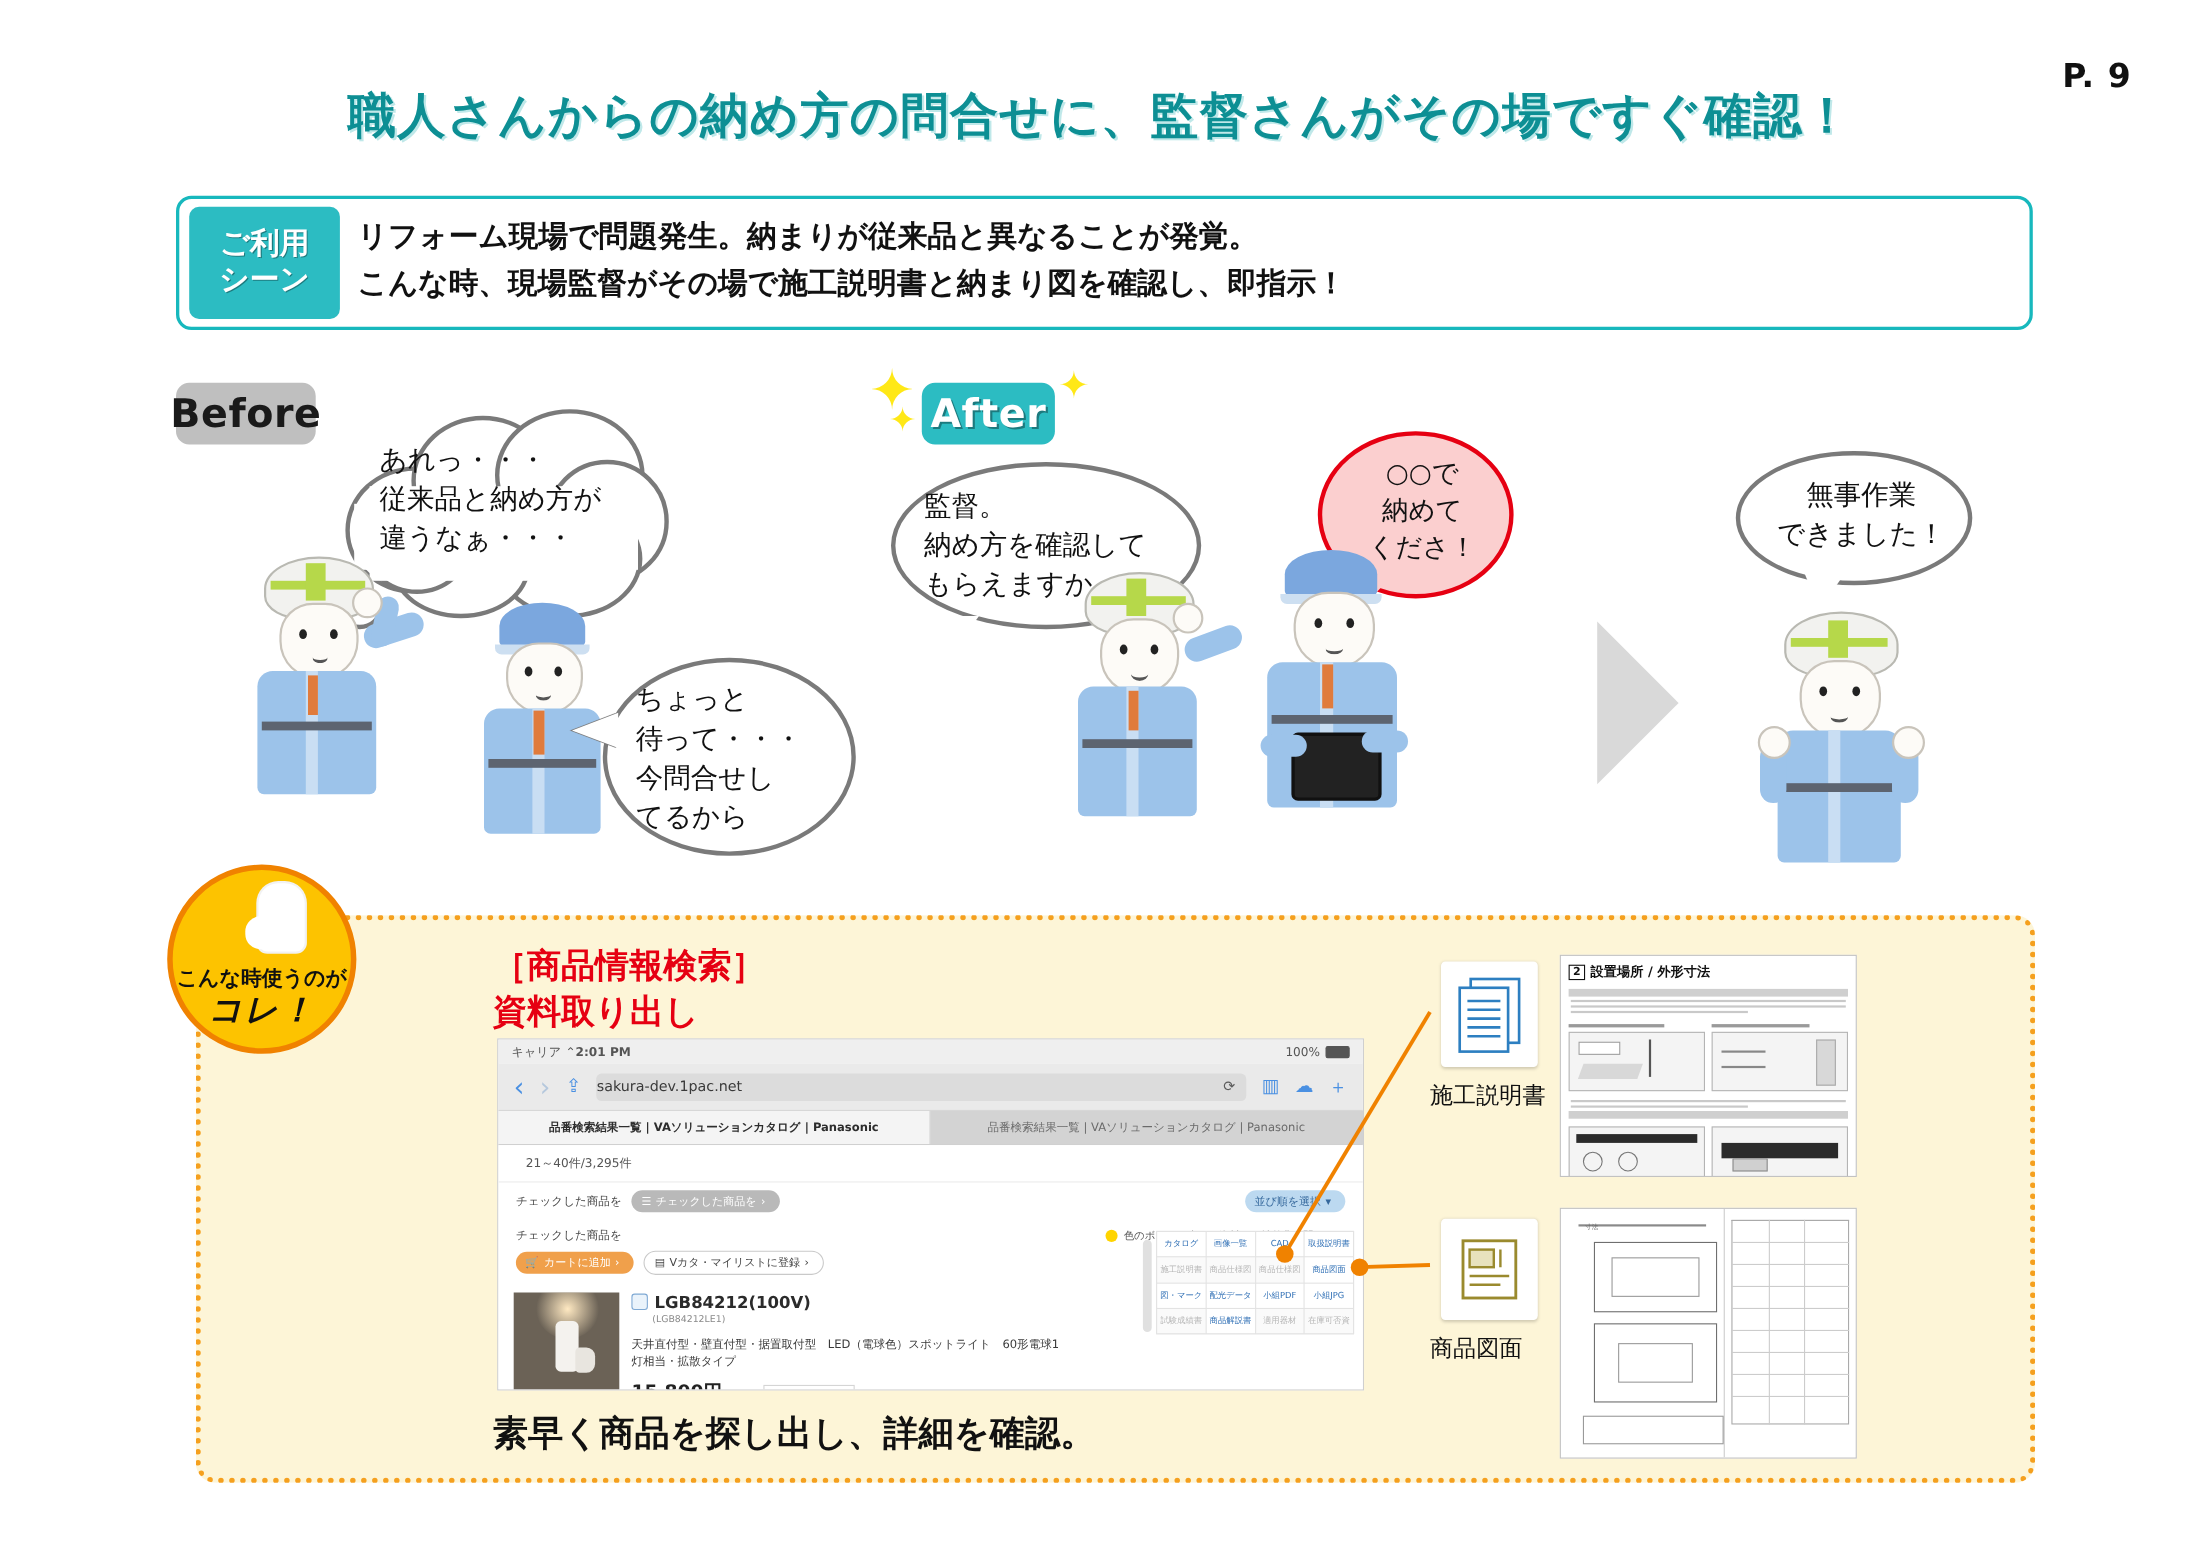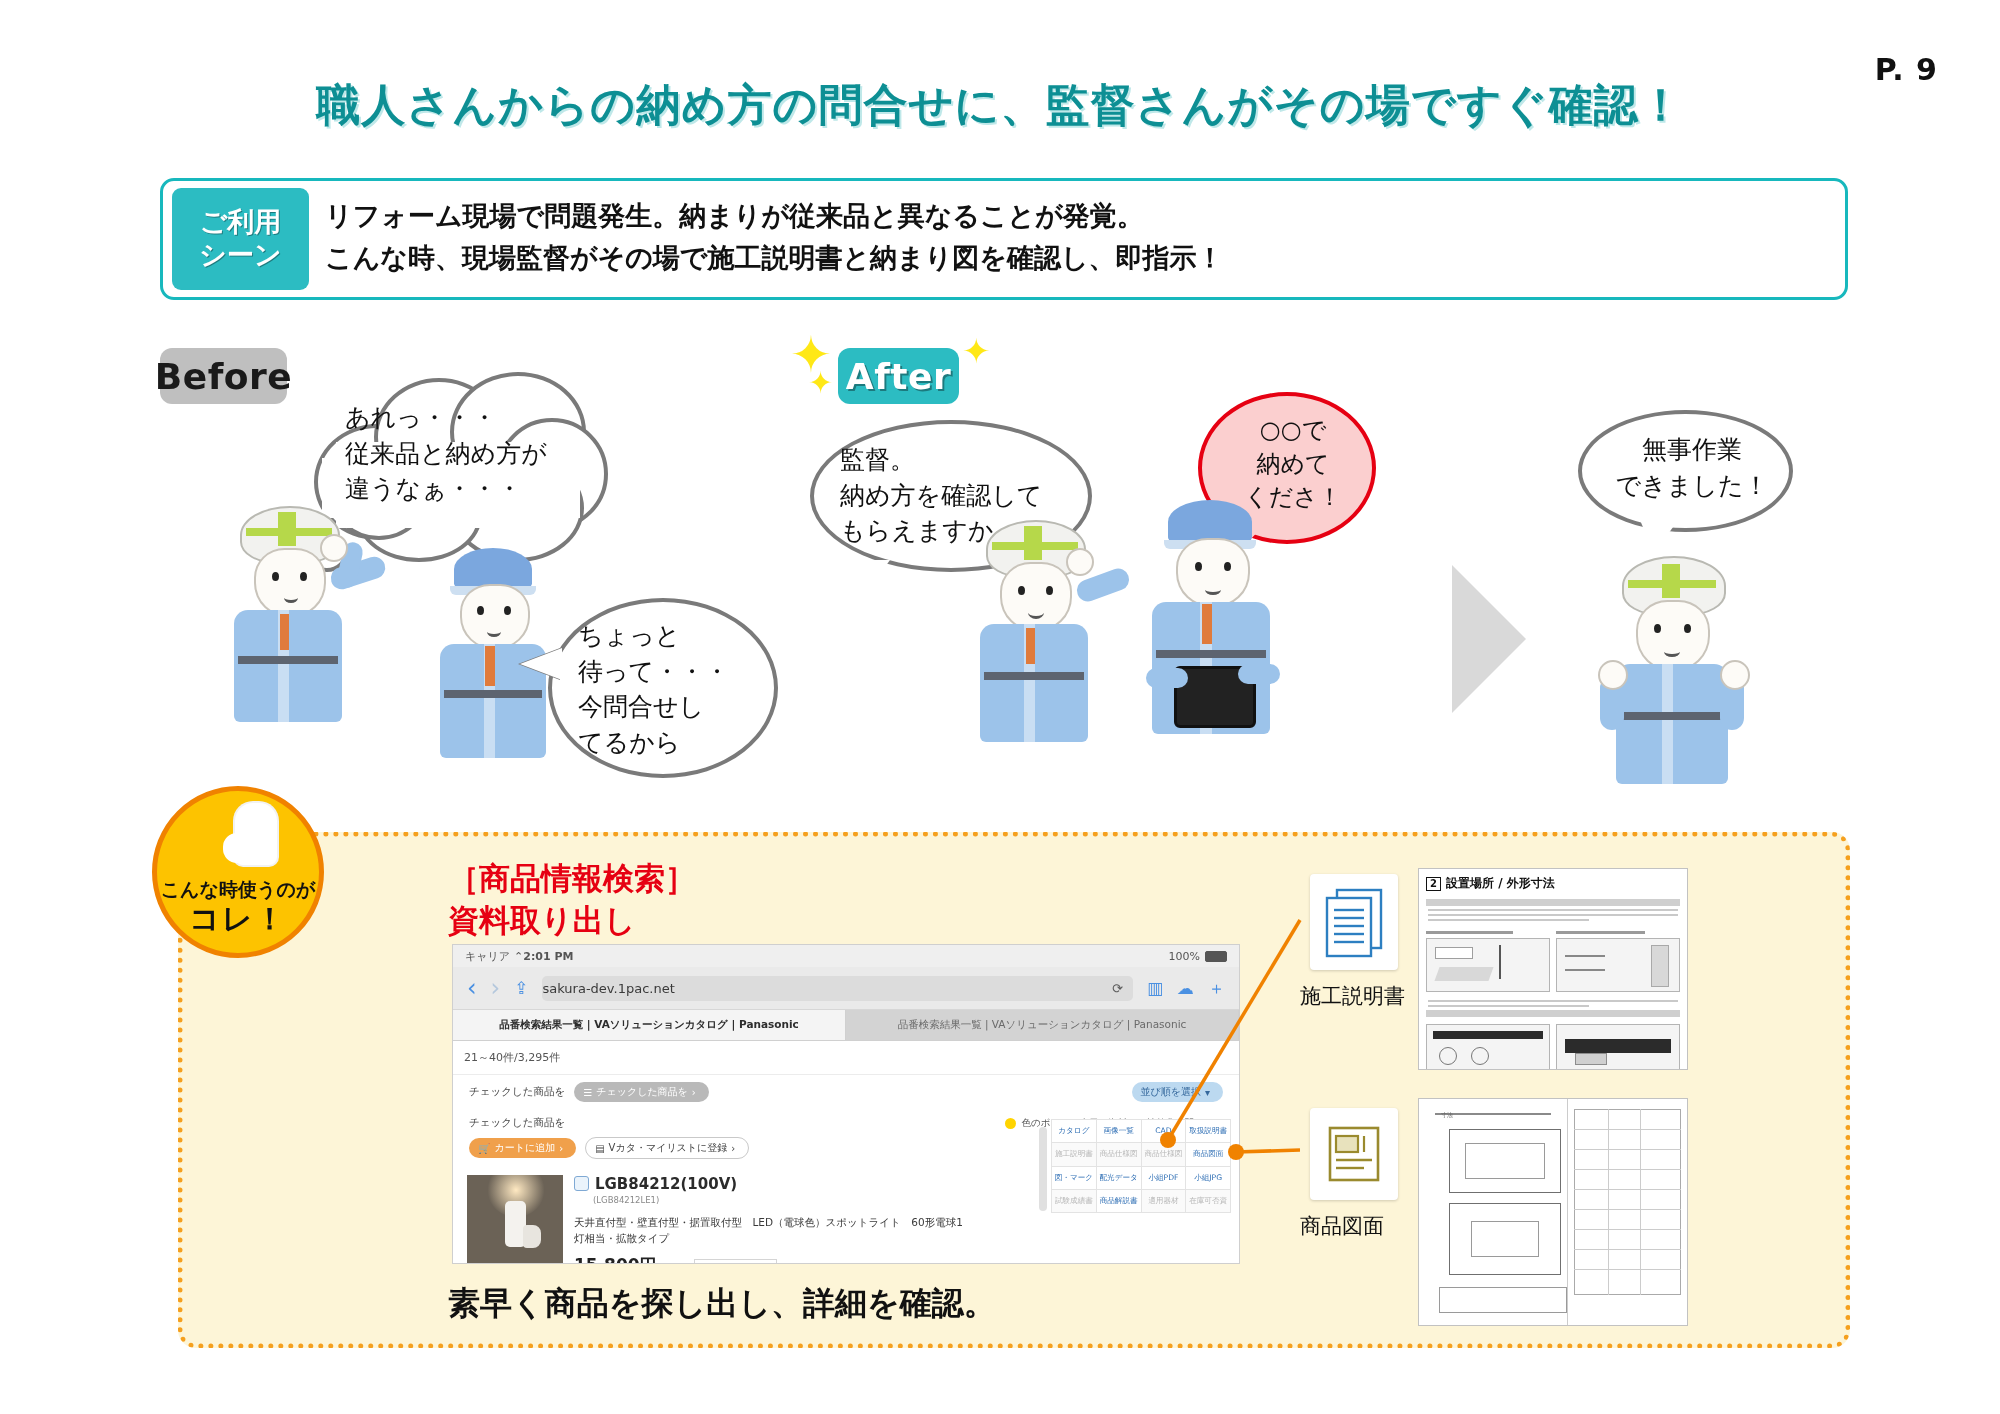--- a/index.html
+++ b/index.html
@@ -149,21 +149,21 @@
   #kore-hand{
     position:absolute;left:78px;top:12px;width:42px;height:62px;
     background:#fff;border-radius:18px 18px 8px 8px;
     box-shadow:0 0 0 2px #f2f2f2;
   }
   #kore-hand:after{
     content:"";position:absolute;left:-12px;top:30px;width:26px;height:30px;
     background:#fff;border-radius:14px 4px 10px 14px;
   }
   #kore-line1{font-size:19px;font-weight:bold;color:#111;line-height:1.1;}
-  #kore-line2{font-size:30px;font-weight:bold;color:#111;line-height:1.25;letter-spacing:2px;}
+  #kore-line2{font-size:30px;font-weight:bold;color:#111;line-height:1.25;letter-spacing:2px;font-style:italic;}
 
   #search-heading{
     left:448px;top:858px;width:520px;
     font-size:31px;font-weight:bold;color:#e60012;line-height:1.35;white-space:pre-line;
   }
   #bottom-caption{
     left:448px;top:1282px;width:900px;
     font-size:32px;font-weight:bold;color:#111;
   }
 
@@ -195,21 +195,21 @@
   #url-field .reload{position:absolute;right:10px;color:#5b5b5b;font-size:13px;}
   .bar-ico{color:#4a90e2;font-size:17px;}
   #tabbar{height:30px;display:flex;background:#e4e4e4;border-bottom:1px solid #d0d0d0;}
   .tab{
     flex:1;display:flex;align-items:center;justify-content:center;
     font-size:10.5px;color:#2d2d2d;border-right:1px solid #d0d0d0;
   }
   .tab.active{background:#f4f4f4;font-weight:bold;}
   .tab.inactive{background:#d3d3d3;color:#6a6a6a;}
   #page-body{background:#fff;height:226px;position:relative;}
-  #result-count{padding:9px 11px;font-size:11px;color:#555;border-bottom:1px solid #ececec;}
+  #result-count{padding:9px 25px;font-size:11px;color:#555;border-bottom:1px solid #ececec;}
   .action-row{
     display:flex;align-items:center;gap:9px;padding:7px 16px;font-size:10.5px;color:#444;
   }
   .pill{
     border-radius:11px;padding:3px 13px 3px 9px;font-size:10px;display:flex;align-items:center;gap:4px;
   }
   .pill.grey{background:#b9b9b9;color:#fff;}
   .pill.orange{background:#f0a04b;color:#fff;}
   .pill.outline{background:#fff;border:1px solid #c9c9c9;color:#444;}
   .pill.blue{background:#bcd9f0;color:#35689c;}

